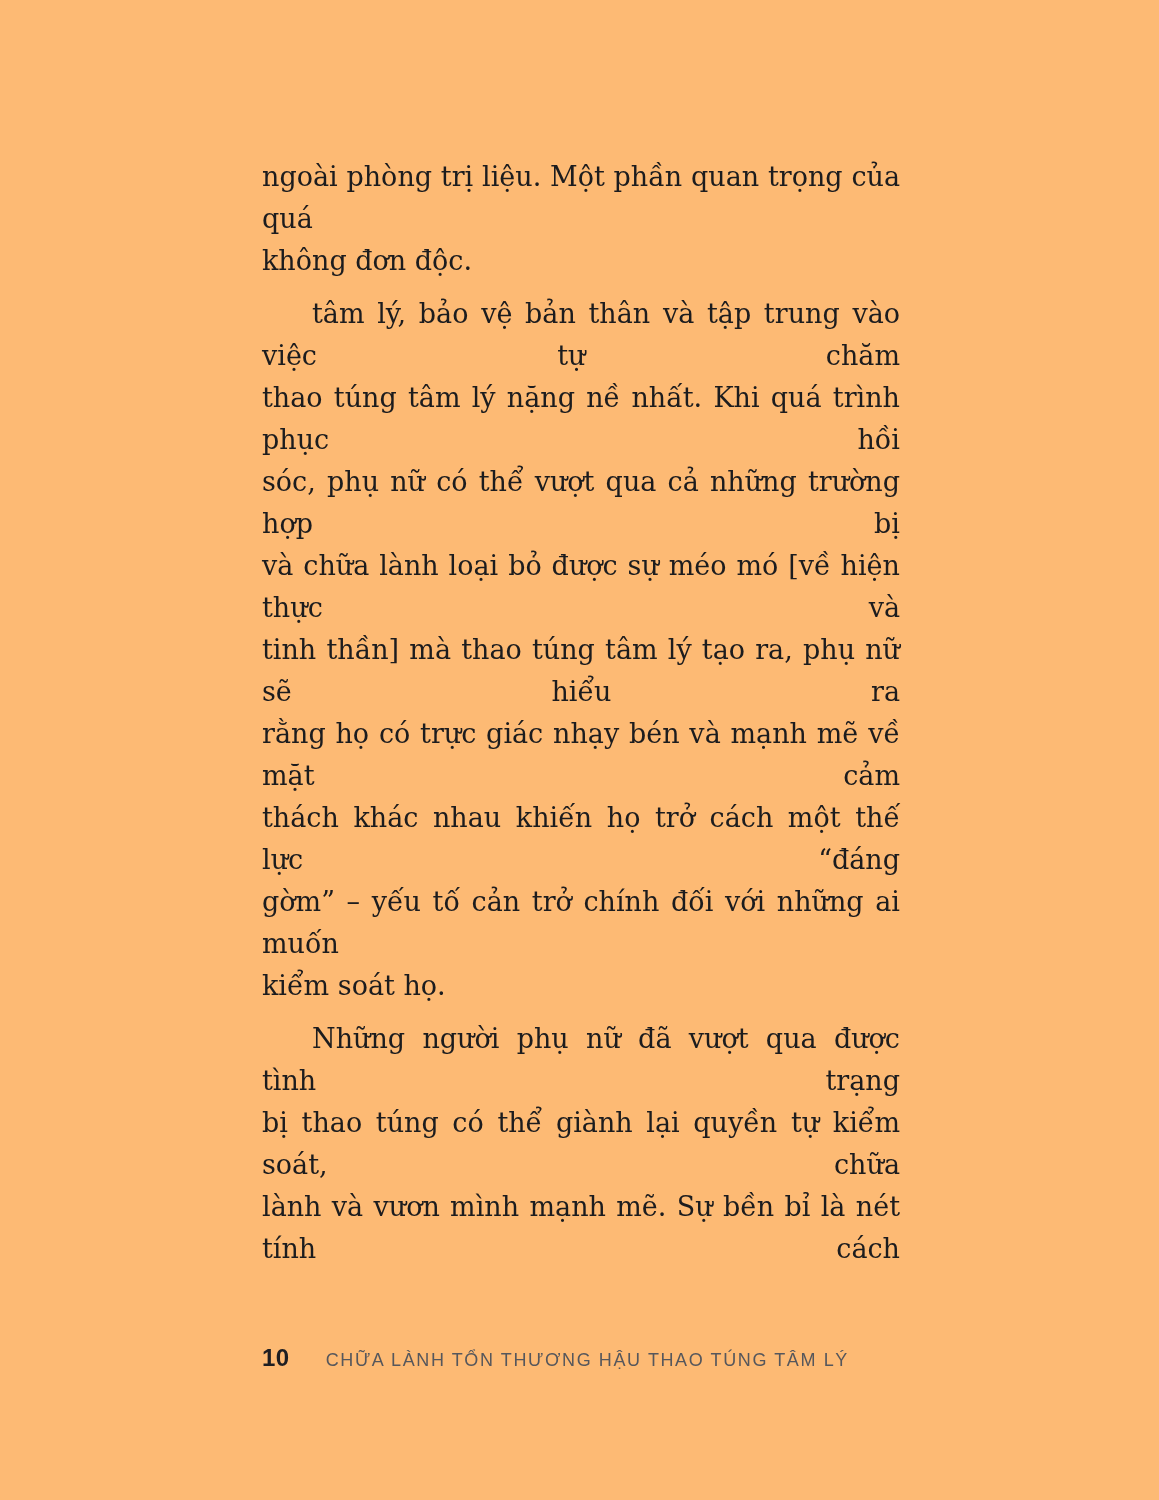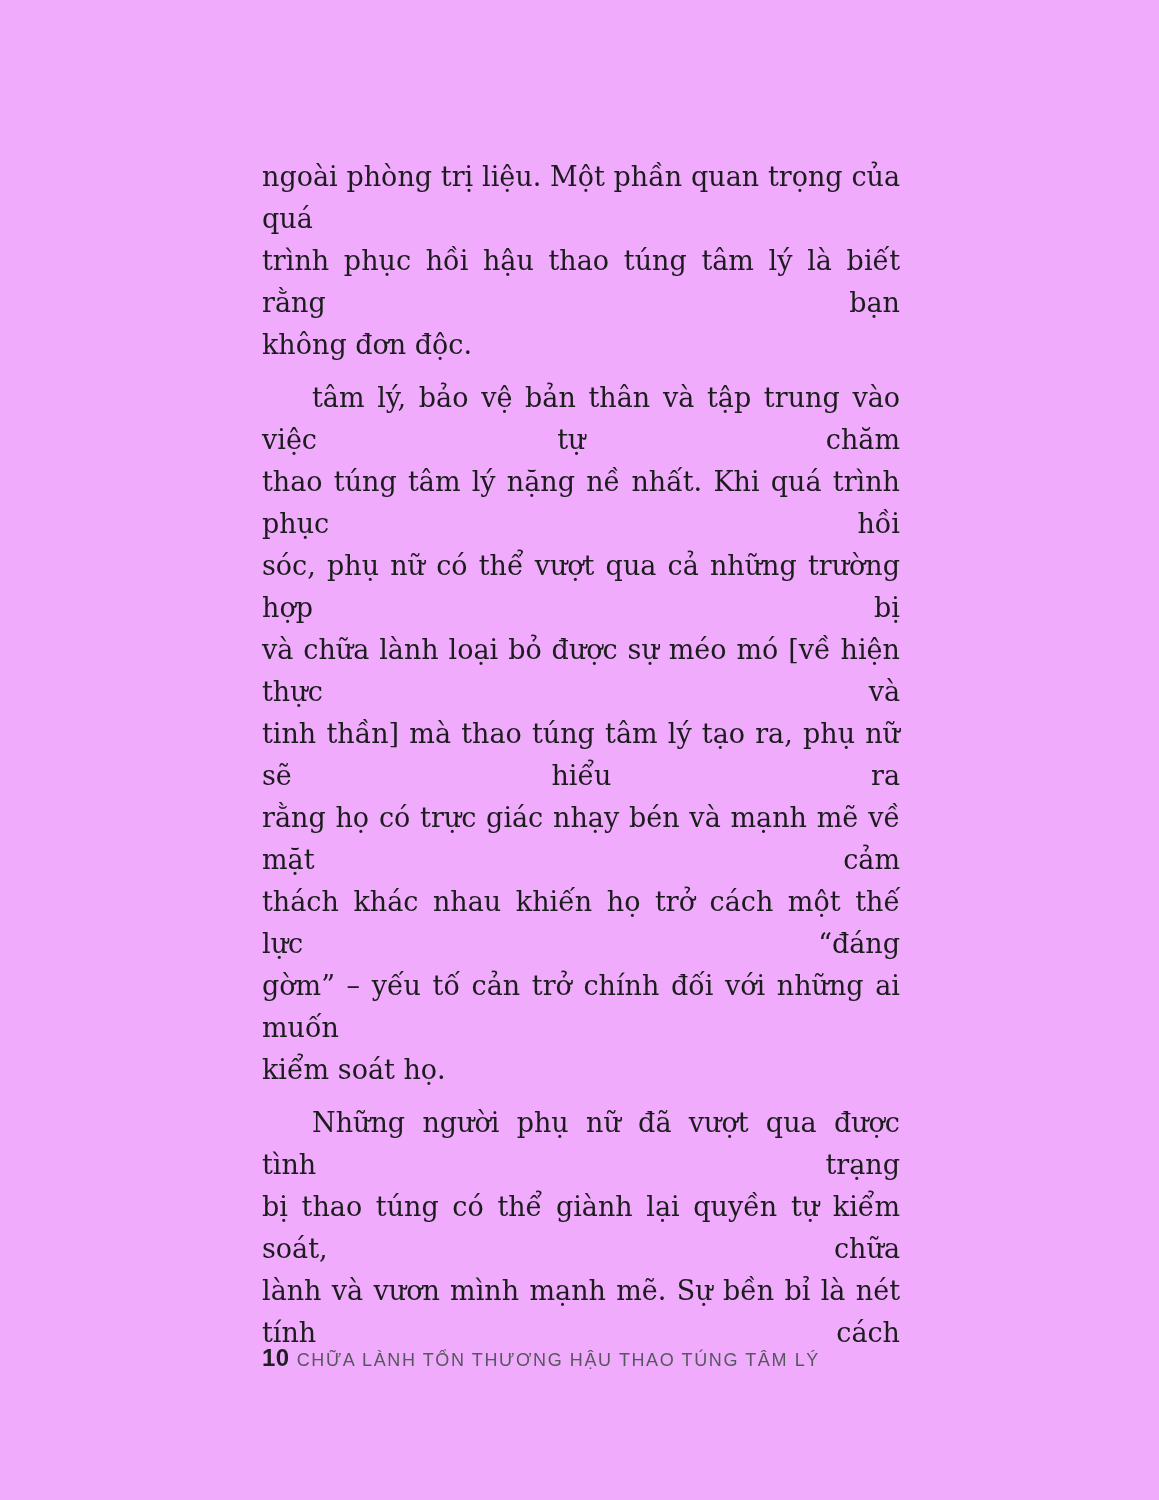--- a/index.html
+++ b/index.html
@@ -7,21 +7,21 @@
     width: 1159px;
     height: 1500px;
     background: #ffffff;
     position: relative;
     font-family: "DejaVu Serif", serif;
     overflow: hidden;
   }
   .page {
     position: absolute;
     inset: 0;
-    background: #f0abfc;
+    background: #fdba74;
   }
   .text-block {
     position: absolute;
     left: 262px;
     top: 156px;
     width: 638px;
     color: #1c1c1e;
     font-size: 27px;
     line-height: 42px;
   }
@@ -38,21 +38,21 @@
   }
   .para.indent .line:first-child {
     text-indent: 50px;
   }
   .footer {
     position: absolute;
     left: 262px;
     top: 1344px;
     display: flex;
     align-items: baseline;
-    gap: 7px;
+    gap: 36px;
     font-family: "Liberation Sans", sans-serif;
   }
   .page-number {
     font-size: 24px;
     font-weight: 700;
     color: #1e1e22;
     letter-spacing: 0.5px;
   }
   .running-title {
     font-size: 18px;
@@ -62,21 +62,20 @@
     white-space: nowrap;
   }
 </style>
 </head>
 <body>
 
 <div class="page">
   <main class="text-block">
       <p class="para">
         <span class="line">ngoài phòng trị liệu. Một phần quan trọng của quá</span>
-        <span class="line">trình phục hồi hậu thao túng tâm lý là biết rằng bạn</span>
         <span class="line last">không đơn độc.</span>
       </p>
       <p class="para indent">
         <span class="line">tâm lý, bảo vệ bản thân và tập trung vào việc tự chăm</span>
         <span class="line">thao túng tâm lý nặng nề nhất. Khi quá trình phục hồi</span>
         <span class="line">sóc, phụ nữ có thể vượt qua cả những trường hợp bị</span>
         <span class="line">và chữa lành loại bỏ được sự méo mó [về hiện thực và</span>
         <span class="line">tinh thần] mà thao túng tâm lý tạo ra, phụ nữ sẽ hiểu ra</span>
         <span class="line">rằng họ có trực giác nhạy bén và mạnh mẽ về mặt cảm</span>
         <span class="line">thách khác nhau khiến họ trở cách một thế lực “đáng</span>

